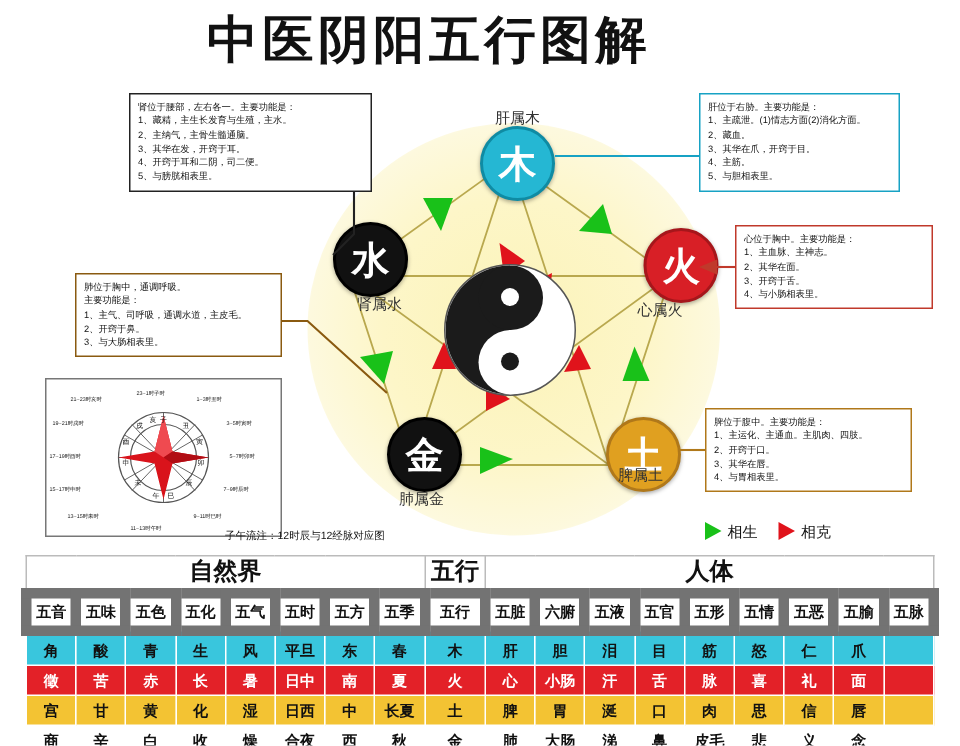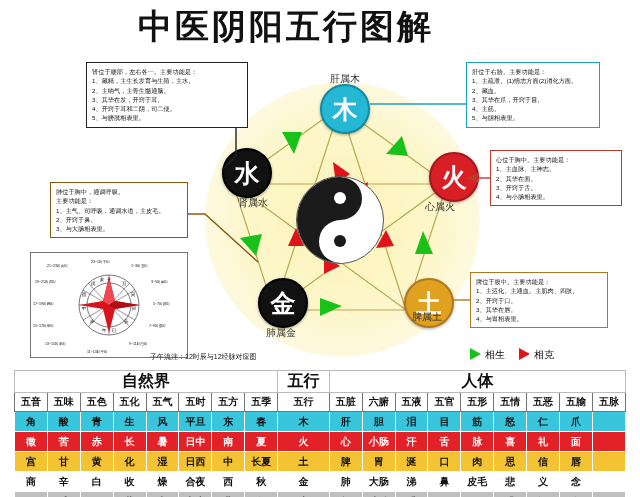--- a/index.html
+++ b/index.html
@@ -93,21 +93,21 @@
   .tri-r{border-left:11px solid #e0131b;}
 
   
   .tbl{position:absolute;left:14px;top:370px;width:612px;border-collapse:collapse;}
   .tbl td,.tbl th{
     border:1px solid #ffffff;
     text-align:center;font-size:10px;color:#111;height:19px;padding:0;
     font-family:"Liberation Serif","DejaVu Serif",serif;font-weight:bold;
   }
   .hdr-top td{background:#fff;color:#111;font-size:16px;border:1px solid #bbb;height:20px;}
-  .hdr td{background:#fff;color:#111;border:1px solid #737373;height:18px;font-size:10px;}
+  .hdr td{background:#fff;color:#111;border:7px solid #737373;height:18px;font-size:10px;}
   .r-mu td{background:#39c6dd;}
   .r-huo td{background:#e32128;color:#fff;}
   .r-tu td{background:#f3c333;}
   .r-jin td{background:#ffffff;}
   .r-shui td{background:#bfbfbf;}
 </style>
 </head>
 <body>
 
 <div id="stage">

